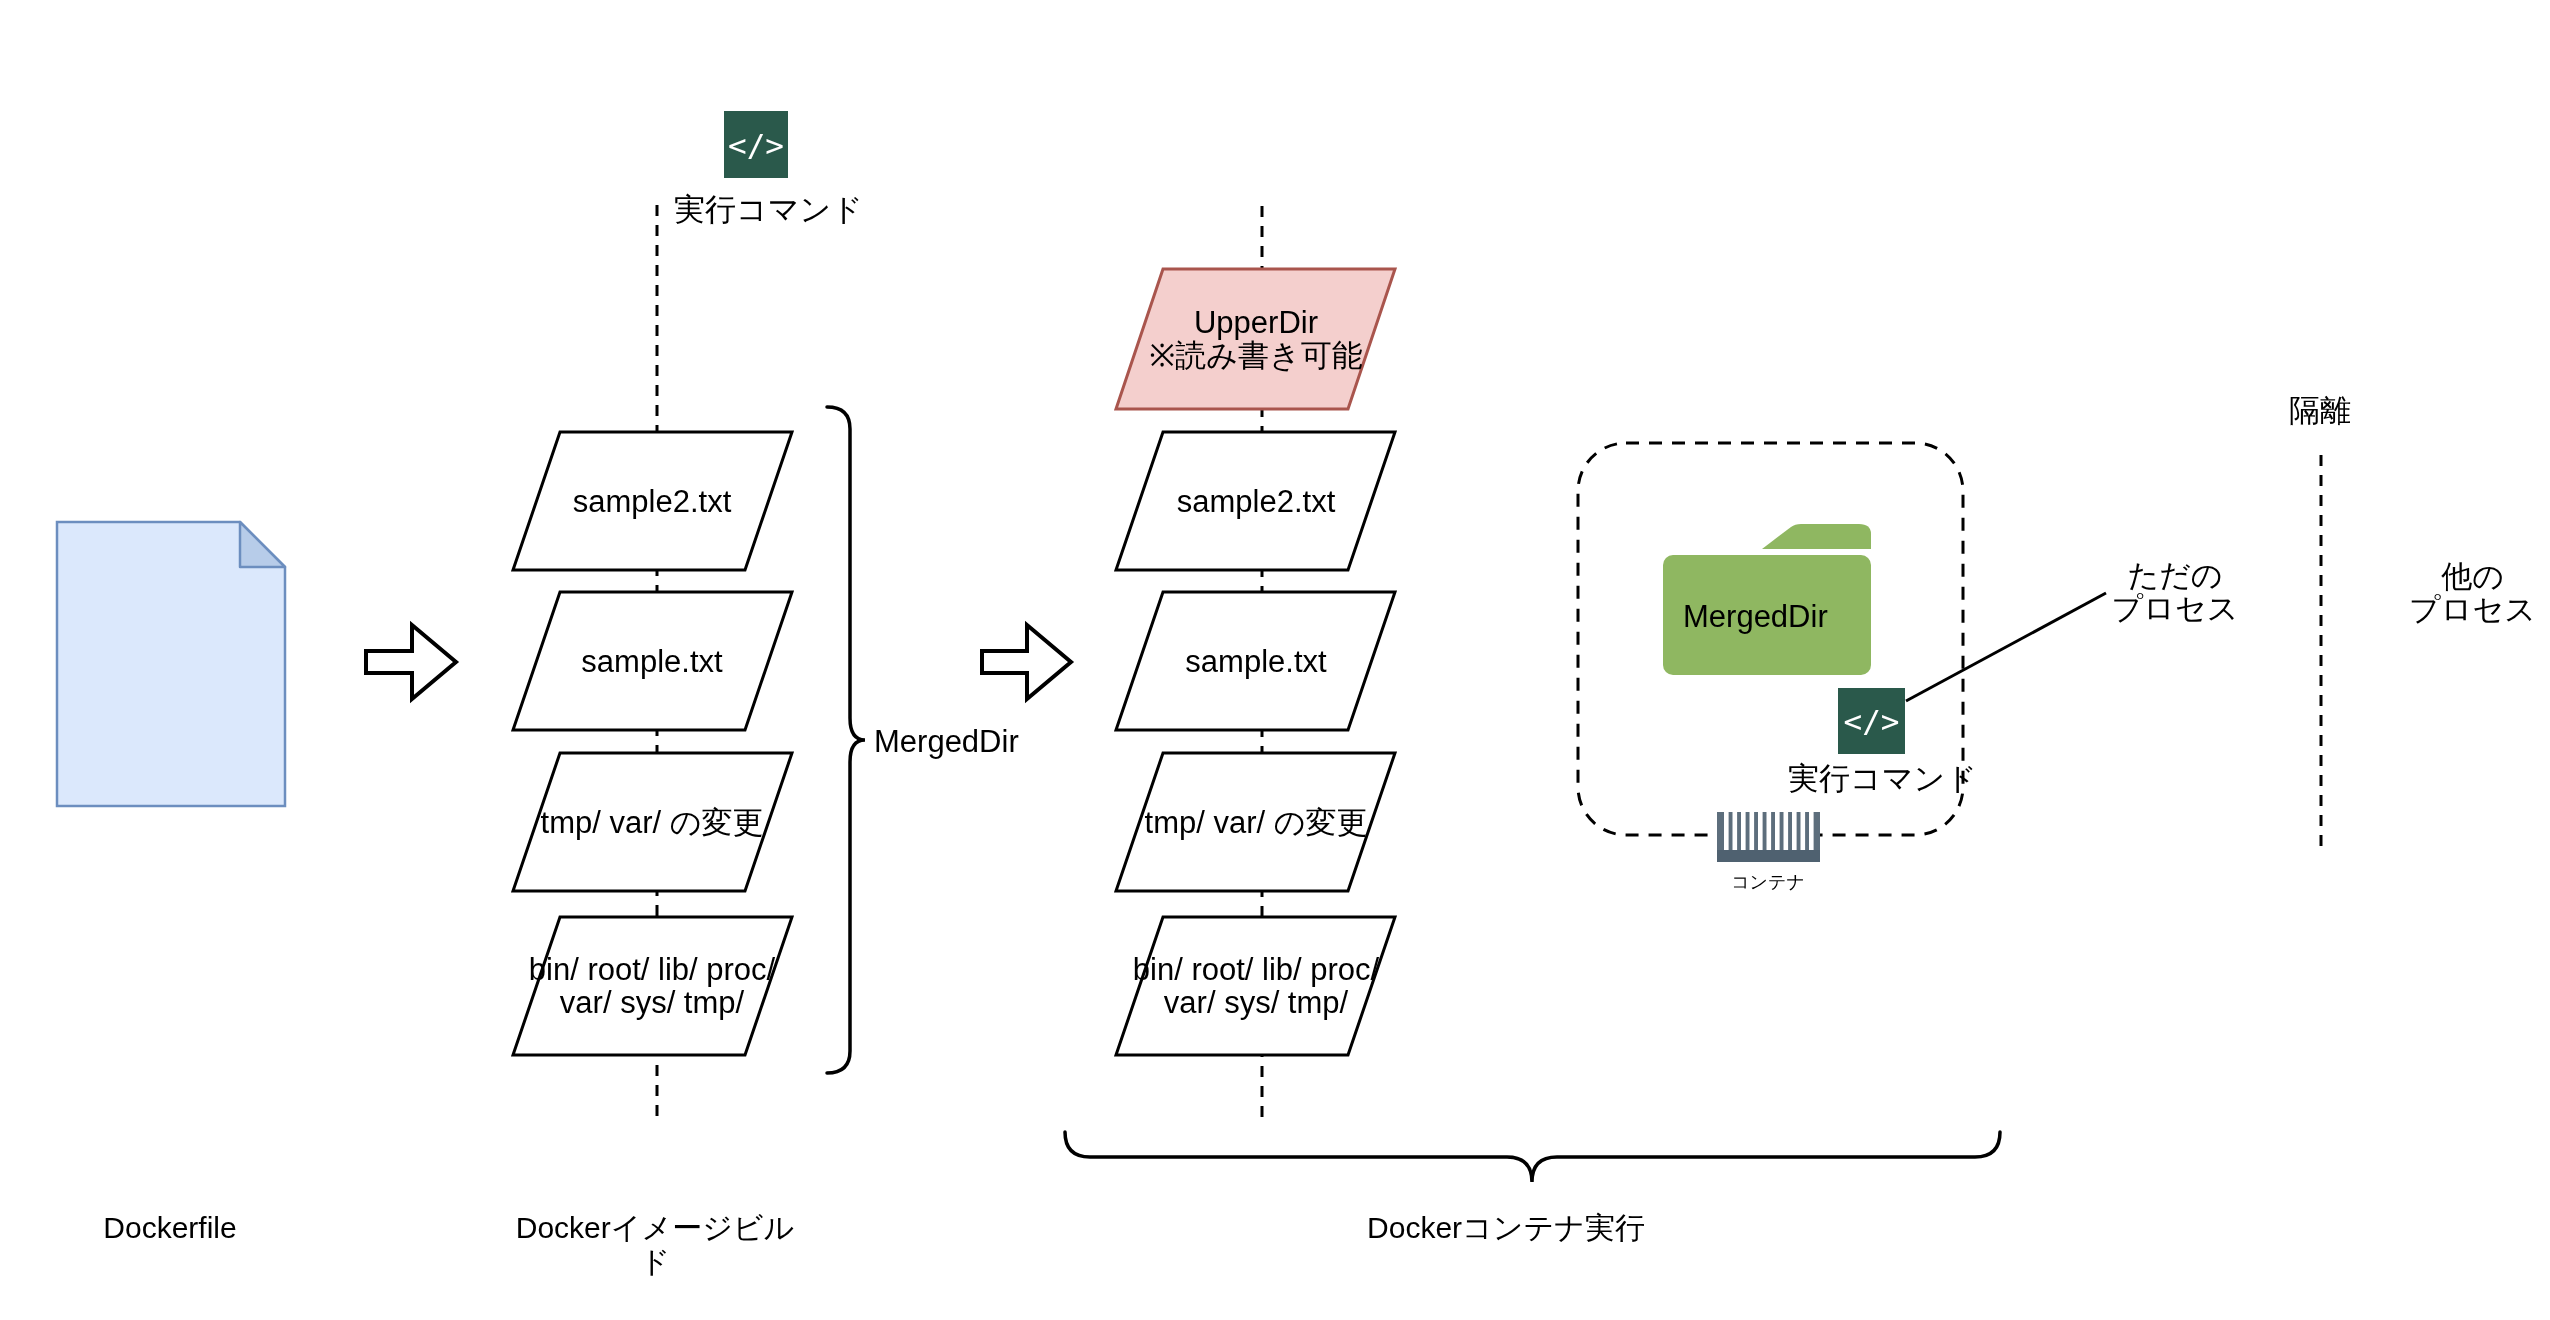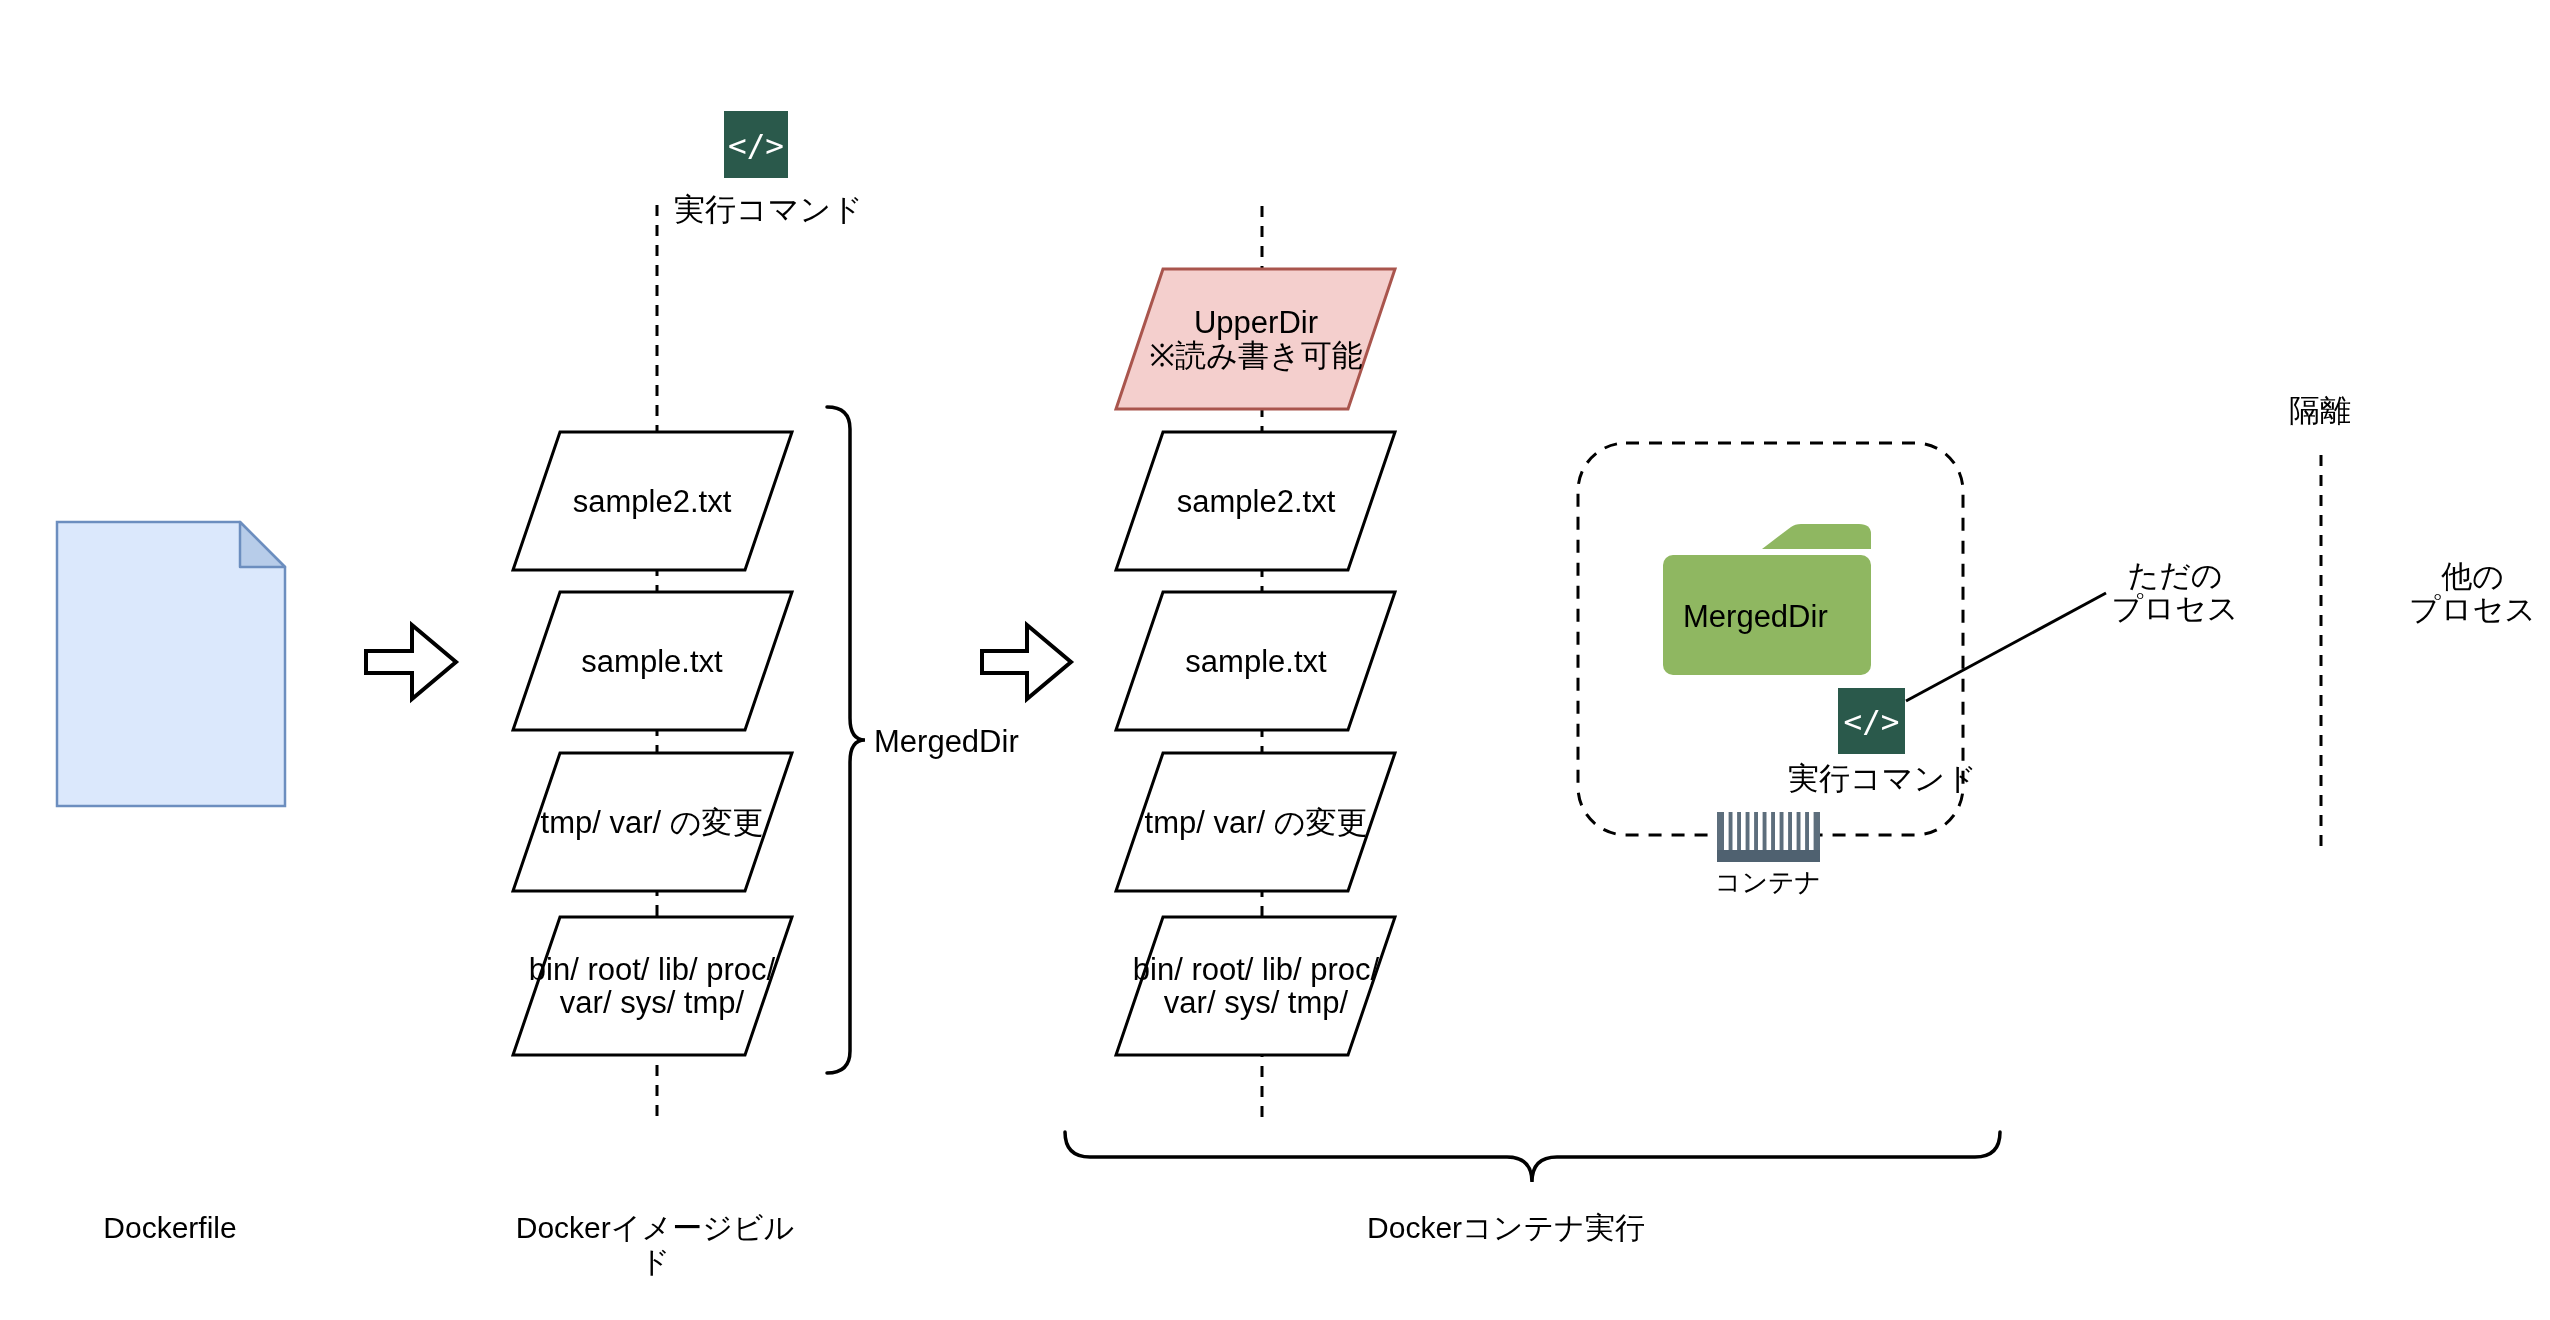--- a/index.html
+++ b/index.html
@@ -92,21 +92,21 @@
 ※読み書き可能</div>
   <div class="t center" style="left:1126px;top:485px;width:260px;">sample2.txt</div>
   <div class="t center" style="left:1126px;top:645px;width:260px;">sample.txt</div>
   <div class="t center" style="left:1126px;top:806px;width:260px;">tmp/ var/ の変更</div>
   <div class="t center" style="left:1126px;top:953px;width:260px;">bin/ root/ lib/ proc/
 var/ sys/ tmp/</div>
   <div class="t caption center" style="left:1356px;top:1211px;width:300px;">Dockerコンテナ実行</div>
 
   <div class="t" style="left:1683px;top:600px;">MergedDir</div>
   <div class="t" style="left:1788px;top:762px;">実行コマンド</div>
-  <div class="t center" style="left:1702px;top:866px;width:132px;font-size:26px;">コンテナ</div>
+  <div class="t center" style="left:1702px;top:866px;width:132px;font-size:18px;">コンテナ</div>
   <div class="t center" style="left:2095px;top:559px;width:160px;">ただの
 プロセス</div>
 
   <div class="t" style="left:2289px;top:394px;">隔離</div>
   <div class="t center" style="left:2395px;top:560px;width:155px;">他の
 プロセス</div>
 
 </div>
 
 </body></html>

